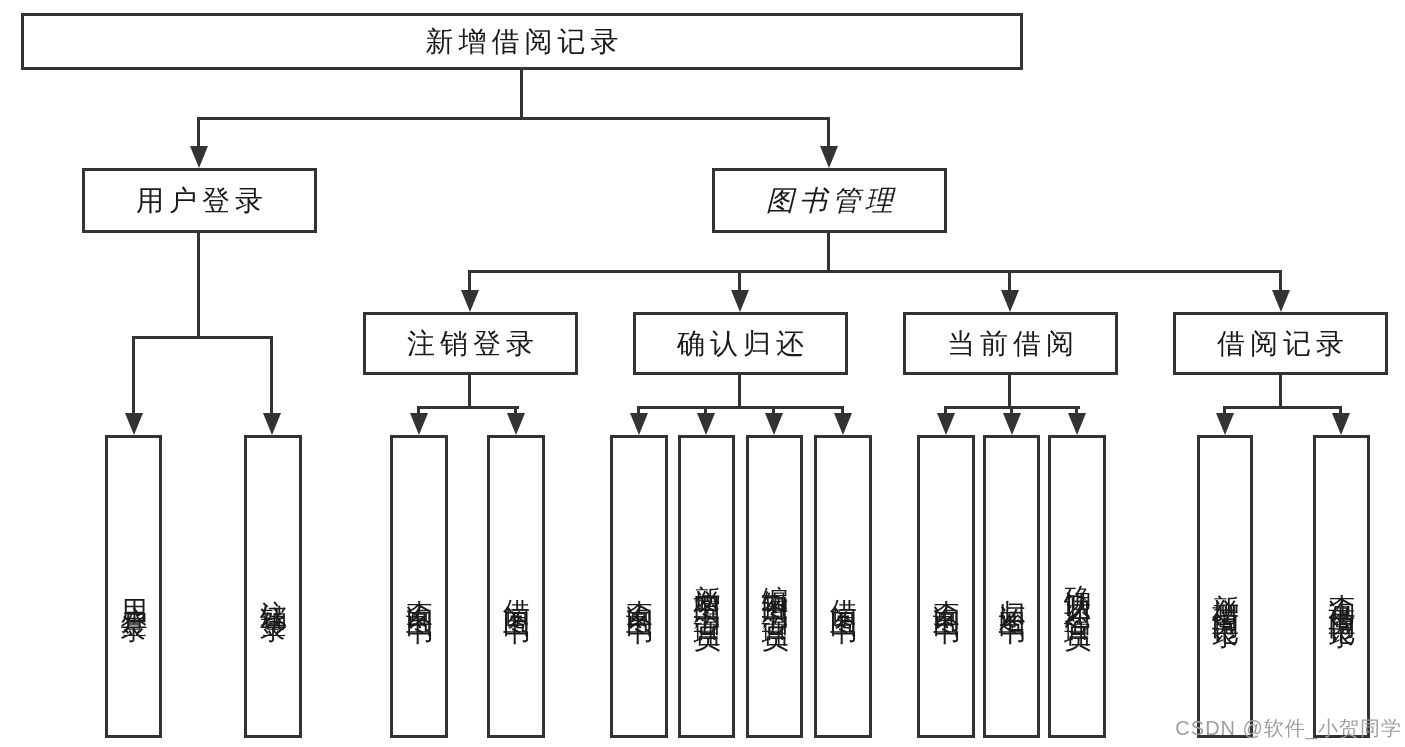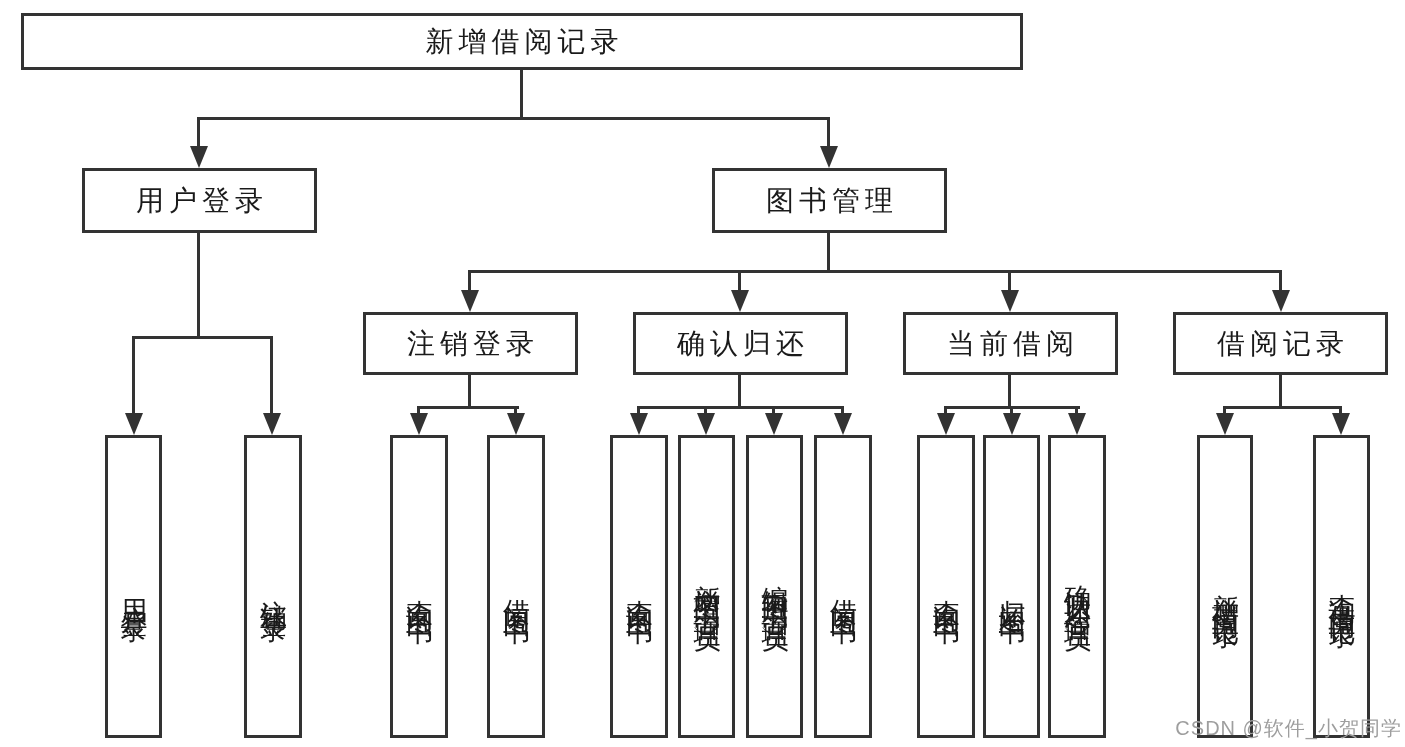--- a/index.html
+++ b/index.html
@@ -75,21 +75,21 @@
 
 <div class="diagram">
 
   <div class="box" style="left:21px;top:13px;width:1002px;height:57px;">
     <span class="hlabel">新增借阅记录</span>
   </div>
 
   <div class="box" style="left:82px;top:168px;width:235px;height:65px;">
     <span class="hlabel">用户登录</span>
   </div>
-  <div class="box" style="left:712px;top:168px;width:235px;height:65px;">
+  <div class="box" style="left:712px;top:168px;width:235px;height:65px;font-style:italic;">
     <span class="hlabel">图书管理</span>
   </div>
 
   <div class="box" style="left:363px;top:312px;width:215px;height:63px;">
     <span class="hlabel">注销登录</span>
   </div>
   <div class="box" style="left:633px;top:312px;width:215px;height:63px;">
     <span class="hlabel">确认归还</span>
   </div>
   <div class="box" style="left:1173px;top:312px;width:215px;height:63px;">

